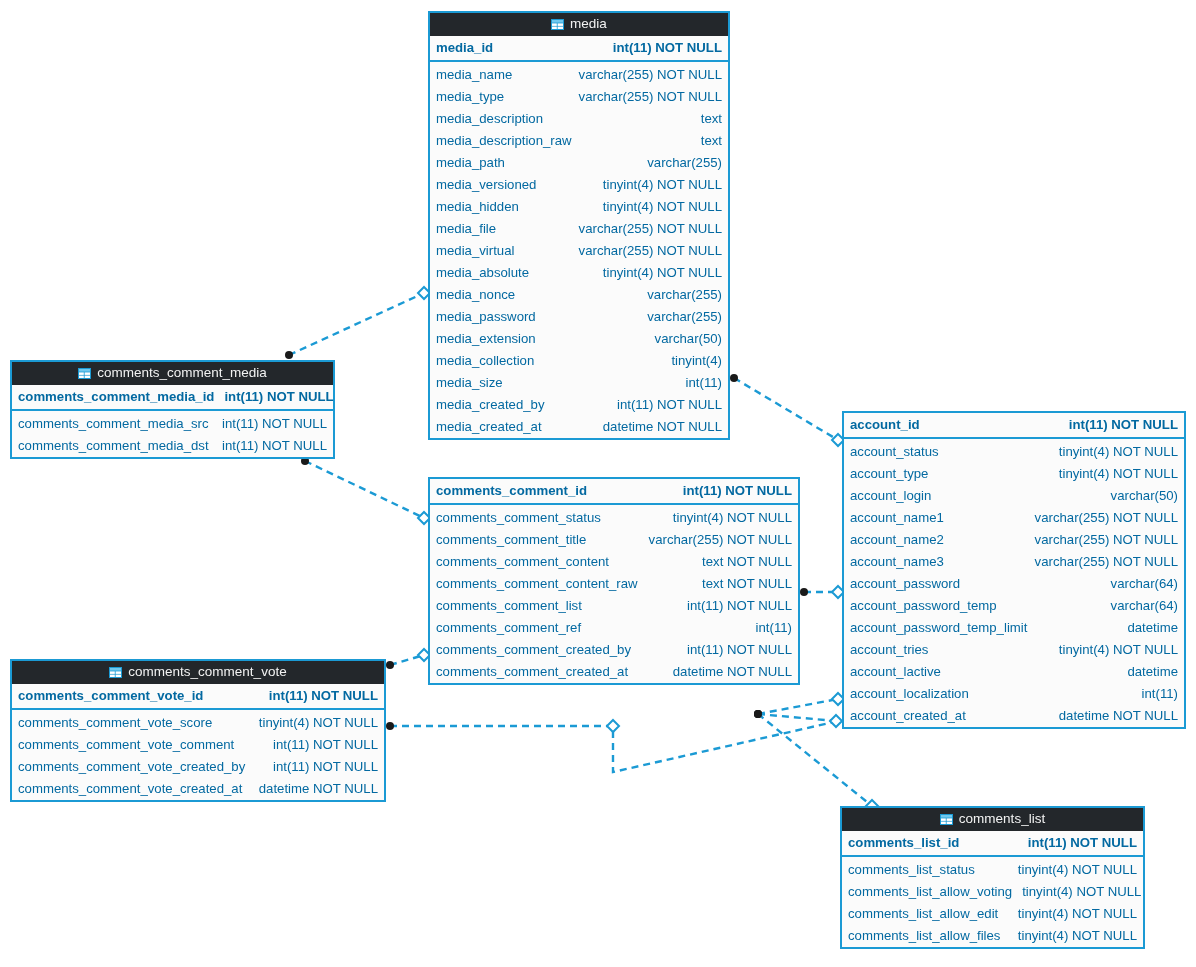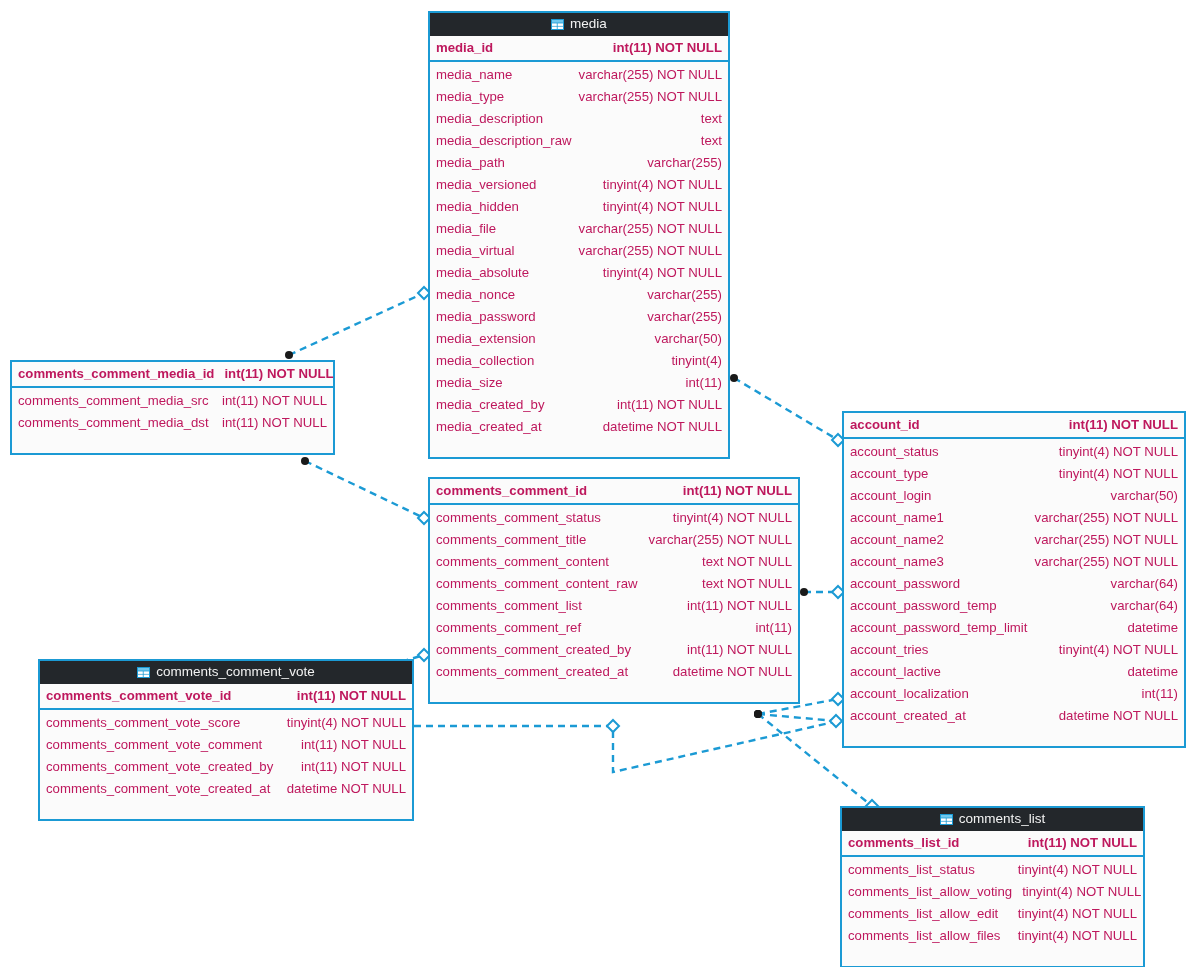--- a/index.html
+++ b/index.html
@@ -61,34 +61,34 @@
   .tbl-icon svg { display:block; }
   .pk-row {
     border-bottom: 2px solid #1b9ad4;
     background: #fbfbfb;
   }
   .row {
     display: flex;
     justify-content: space-between;
     align-items: baseline;
     font-size: 13.2px;
-    color: #be185d;
+    color: #0369a1;
     padding: 1px 6px 2px 6px;
     line-height: 19px;
     white-space: nowrap;
   }
   .pk-row .row {
     font-weight: bold;
     padding-top: 2px;
     padding-bottom: 3px;
   }
   .row .col-name { text-align: left; }
   .row .col-type { text-align: center; padding-left: 10px; }
   .pk-row .row .col-type { font-weight: bold; }
-  .body-rows { padding: 2px 0 19px 0; }
+  .body-rows { padding: 2px 0 0 0; }
 </style>
 </head>
 <body>
 
 <div id="canvas">
 
   <svg id="edge-layer" viewBox="0 0 1196 967" width="1196" height="967">
     <g id="edges-group">
         <path d="M 289,355 L 424,293" fill="none" stroke="#1b9ad4" stroke-width="2.4" stroke-dasharray="7 5"></path>
         <circle cx="289" cy="355" r="4" fill="#1a1a1a"></circle>
@@ -206,20 +206,33 @@
             <span class="col-name">media_created_by</span>
             <span class="col-type">int(11) NOT NULL</span>
           </div>
           <div class="row">
             <span class="col-name">media_created_at</span>
             <span class="col-type">datetime NOT NULL</span>
           </div>
         </div>
       </div>
       <div class="table-node" style="left: 10px; top: 360px; width: 325px;">
+        <div class="table-title">
+          <span class="tbl-icon">
+            <svg width="13" height="11" viewBox="0 0 13 11">
+              <rect x="0" y="0" width="13" height="11" fill="#1b9ad4"></rect>
+              <rect x="1" y="1" width="11" height="2.6" fill="#6fc8ee"></rect>
+              <rect x="1" y="4.4" width="4.8" height="2.5" fill="#ffffff"></rect>
+              <rect x="6.6" y="4.4" width="5.4" height="2.5" fill="#ffffff"></rect>
+              <rect x="1" y="7.6" width="4.8" height="2.4" fill="#ffffff"></rect>
+              <rect x="6.6" y="7.6" width="5.4" height="2.4" fill="#ffffff"></rect>
+            </svg>
+          </span>
+          <span>comments_comment_media</span>
+        </div>
         <div class="pk-row">
           <div class="row">
             <span class="col-name">comments_comment_media_id</span>
             <span class="col-type">int(11) NOT NULL</span>
           </div>
         </div>
         <div class="body-rows">
           <div class="row">
             <span class="col-name">comments_comment_media_src</span>
             <span class="col-type">int(11) NOT NULL</span>
@@ -327,21 +340,21 @@
           <div class="row">
             <span class="col-name">comments_comment_created_by</span>
             <span class="col-type">int(11) NOT NULL</span>
           </div>
           <div class="row">
             <span class="col-name">comments_comment_created_at</span>
             <span class="col-type">datetime NOT NULL</span>
           </div>
         </div>
       </div>
-      <div class="table-node" style="left: 10px; top: 659px; width: 376px; margin-left: 28px;">
+      <div class="table-node" style="left: 10px; top: 659px; width: 376px;">
         <div class="table-title">
           <span class="tbl-icon">
             <svg width="13" height="11" viewBox="0 0 13 11">
               <rect x="0" y="0" width="13" height="11" fill="#1b9ad4"></rect>
               <rect x="1" y="1" width="11" height="2.6" fill="#6fc8ee"></rect>
               <rect x="1" y="4.4" width="4.8" height="2.5" fill="#ffffff"></rect>
               <rect x="6.6" y="4.4" width="5.4" height="2.5" fill="#ffffff"></rect>
               <rect x="1" y="7.6" width="4.8" height="2.4" fill="#ffffff"></rect>
               <rect x="6.6" y="7.6" width="5.4" height="2.4" fill="#ffffff"></rect>
             </svg>

